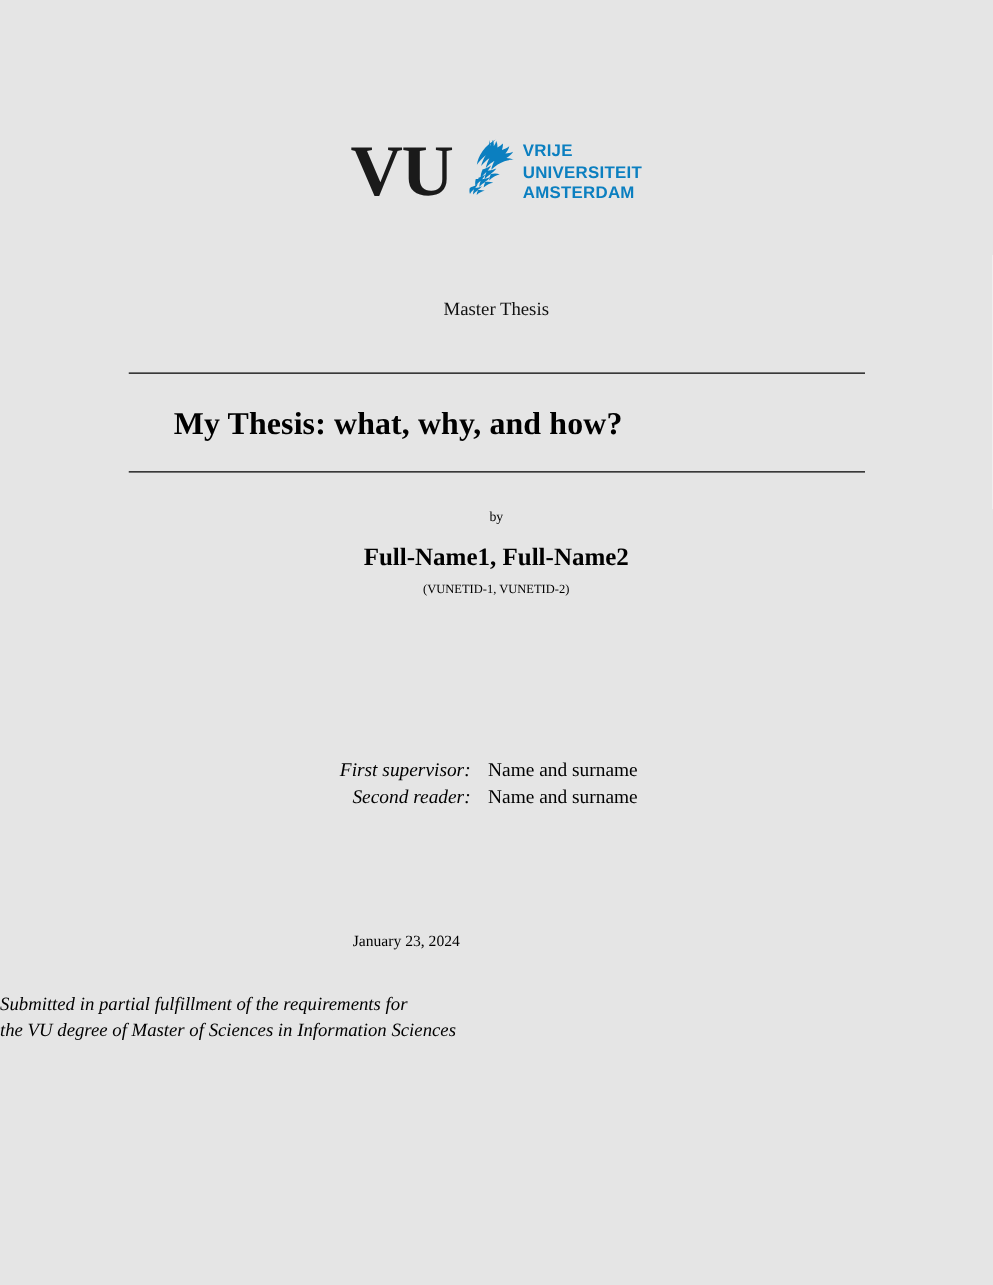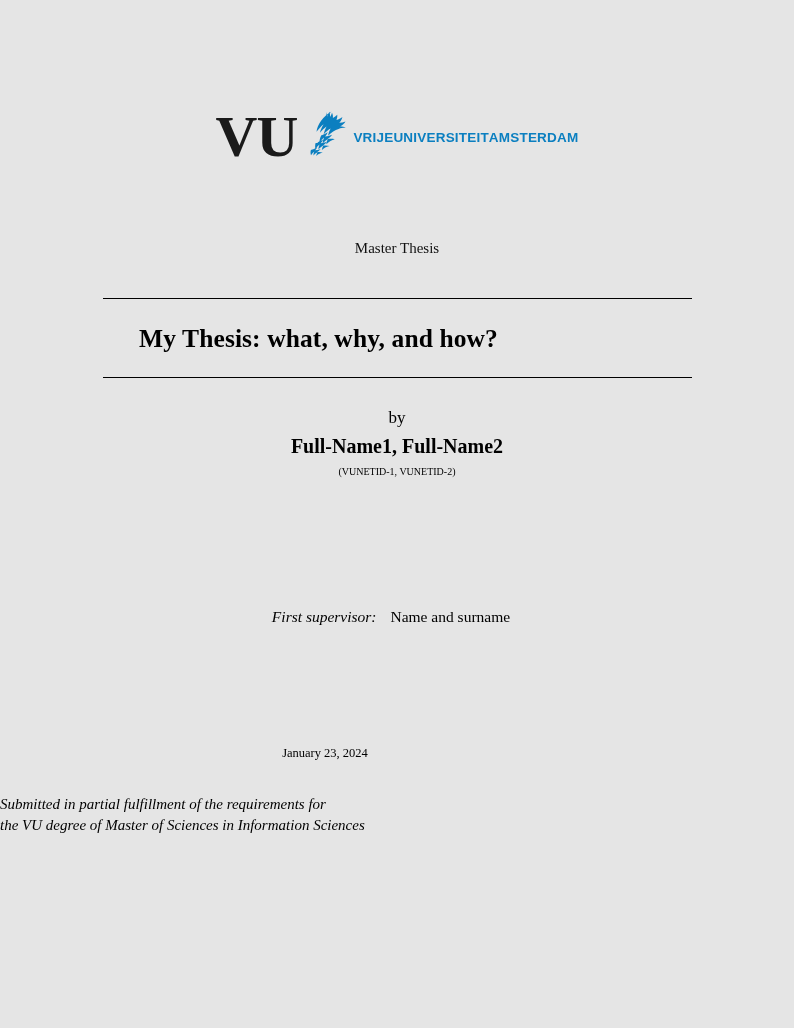--- a/index.html
+++ b/index.html
@@ -45,21 +45,21 @@
     color: #1a1a1a;
     line-height: 1;
   }
   .logo-bird {
     position: relative;
     width: 46px;
     height: 56px;
   }
   .logo-text {
     display: flex;
-    flex-direction: row;
+    flex-direction: column;
     justify-content: center;
     font-family: "Liberation Sans", sans-serif;
     font-size: 13.5px;
     font-weight: bold;
     letter-spacing: 0.2px;
     line-height: 1.22;
     color: #0b7fc0;
     margin-left: 2px;
     margin-top: 2px;
   }
@@ -98,21 +98,21 @@
     letter-spacing: 0.1px;
   }
 
   
   .by {
     position: absolute;
     top: 408px;
     left: 0;
     width: 794px;
     text-align: center;
-    font-size: 17px;
+    font-size: 11px;
   }
   .authors {
     position: absolute;
     top: 435px;
     left: 0;
     width: 794px;
     text-align: center;
     font-size: 20px;
     font-weight: bold;
   }
@@ -211,20 +211,24 @@
   <div class="authors">Full-Name1, Full-Name2</div>
   <div class="ids">(VUNETID-1, VUNETID-2)</div>
 
   <div class="supervisors">
     <table>
       <tbody>
         <tr>
           <td class="sup-role">First supervisor:</td>
           <td class="sup-name">Name and surname</td>
         </tr>
+        <tr>
+          <td class="sup-role">Second reader:</td>
+          <td class="sup-name">Name and surname</td>
+        </tr>
       </tbody>
     </table>
   </div>
 
   <div class="date">January 23, 2024</div>
 
   <div class="statement">
     <div>Submitted in partial fulfillment of the requirements for</div>
     <div>the VU degree of Master of Sciences in Information Sciences</div>
   </div>

